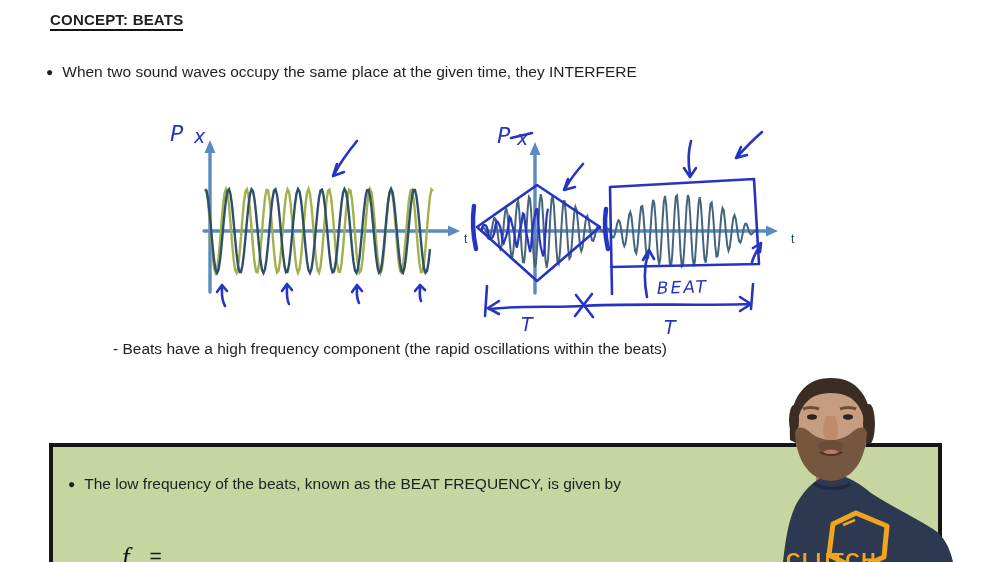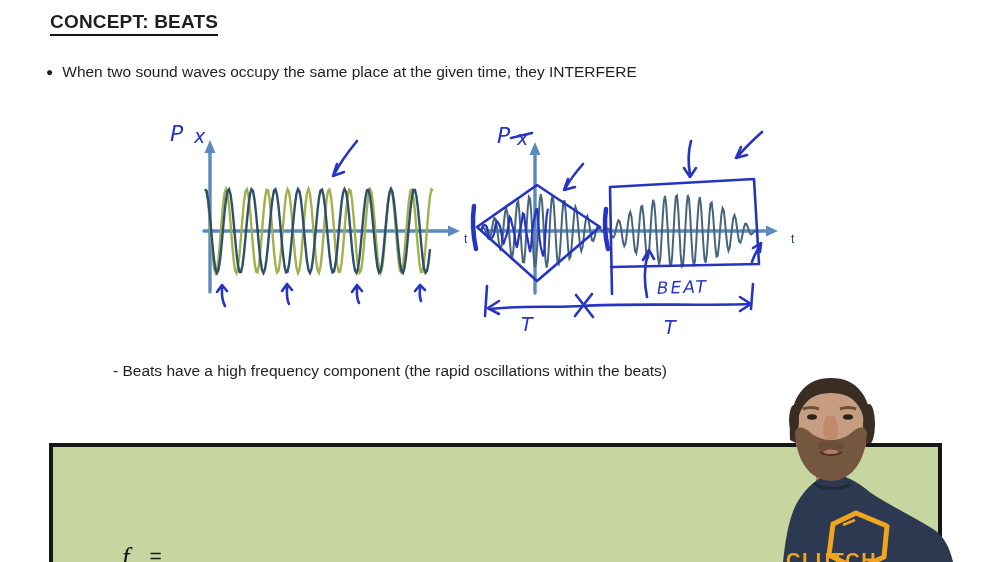--- a/index.html
+++ b/index.html
@@ -1,24 +1,24 @@
 <!DOCTYPE html>
 <html style="--text: #1f1f1f; --ink: #2634c2; --axis: #5b8abe; --tlabel: #20456e; --wave_green: #a2b14c; --wave_navy: #2e4f6c; --wave_beat: #47647d; --panel_bg: #c7d5a1; --panel_border: #161616; --shirt: #2c3950; --logo: #f1a51d; --skin: #c79d81; --hair: #3a2d23; --beard: #75563e;"><head>
 <meta charset="utf-8">
 <style>
   html,body{margin:0;padding:0;background:#e8e8e8;}
   .stage{position:relative;width:1000px;height:562px;background:#ffffff;overflow:hidden;
          font-family:"Liberation Sans",sans-serif;color:var(--text,#1f1f1f);}
-  .title{position:absolute;left:50px;top:11px;font-size:19px;font-weight:bold;letter-spacing:.2px;
+  .title{position:absolute;left:50px;top:11px;font-size:15px;font-weight:bold;letter-spacing:.2px;
          border-bottom:2.5px solid #141414;padding-bottom:1px;}
   .bullet{position:absolute;font-size:15.5px;white-space:nowrap;}
   .bullet .dot{margin-right:9px;font-size:12px;vertical-align:1px;}
   #b1{left:46px;top:63px}
   #b2{left:46px;top:332px}
-  #s1{left:113px;top:362px}
+  #s1{left:113px;top:340px}
   #s2{left:113px;top:389px}
   .diagram-svg{position:absolute;left:0;top:0;}
   .panel{position:absolute;left:49px;top:443px;width:893px;height:119px;box-sizing:border-box;
          background:var(--panel_bg,#c7d5a1);border:4px solid var(--panel_border,#161616);border-bottom:none;}
   .panel .bullet{left:15px;top:28px;}
   .formula{position:absolute;left:69px;top:95px;font-family:"Liberation Serif",serif;
            font-size:27px;font-style:italic;color:#161616;}
   .formula .eq{font-style:normal;font-size:21px;margin-left:20px;font-family:"Liberation Sans",sans-serif;
                position:relative;top:-3px;}
   .person-svg{position:absolute;left:758px;top:362px;}
@@ -121,20 +121,23 @@
         <path d="M 488 308 L 499 301 M 488 308 L 499 314 M 487 286 L 485 316"></path>
         <path d="M 751 304 L 740 297 M 751 304 L 740 311 M 753 284 L 751 309"></path>
         <path d="M 576 295 L 593 317 M 592 294 L 575 316"></path>
       </g>
       <text class="hand" x="521" y="331" font-size="19">T</text>
       <text class="hand" x="664" y="334" font-size="19">T</text>
     </g>
   </svg>
 
   <div class="panel">
+    <div class="bullet">
+      <span class="dot">●</span><span>The low frequency of the beats, known as the BEAT FREQUENCY, is given by</span>
+    </div>
     <div class="formula">
       <span>f</span><span class="eq">=</span>
     </div>
   </div>
 
   <svg class="person-svg" width="242" height="200" viewBox="758 362 242 200">
     <rect class="neck" x="816" y="450" width="30" height="34"></rect>
     <path class="shirt" d="M 783 562 C 786 535, 790 512, 800 498 C 808 486, 818 478, 827 475 L 838 475
              C 850 477, 861 485, 871 493 C 889 505, 914 517, 933 529 C 944 536, 950 548, 953 562 Z"></path>
     <path d="M 814 483 C 822 490, 842 490, 850 484" stroke="#1f2a3d" stroke-width="3" fill="none"></path>

